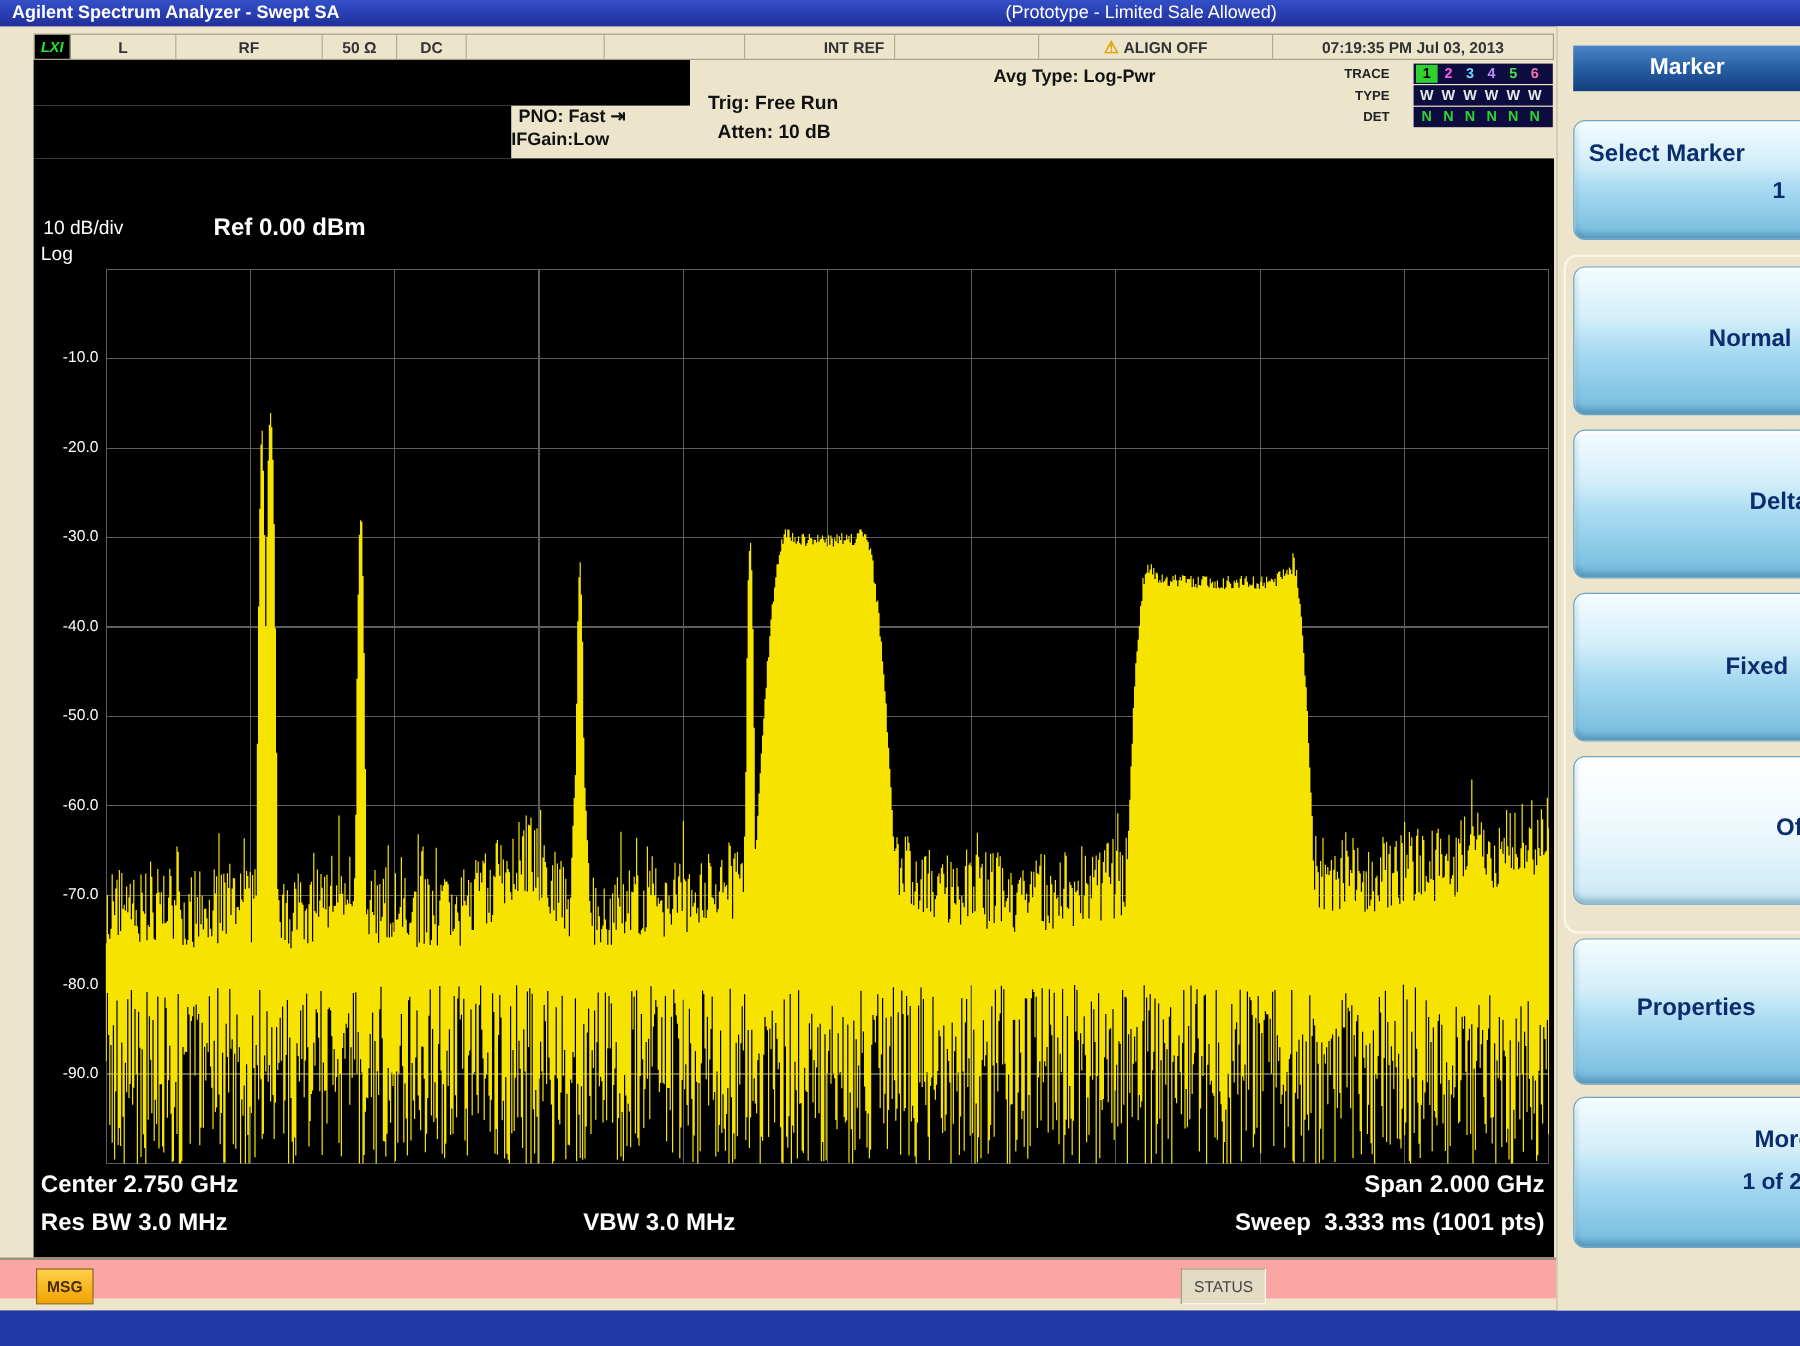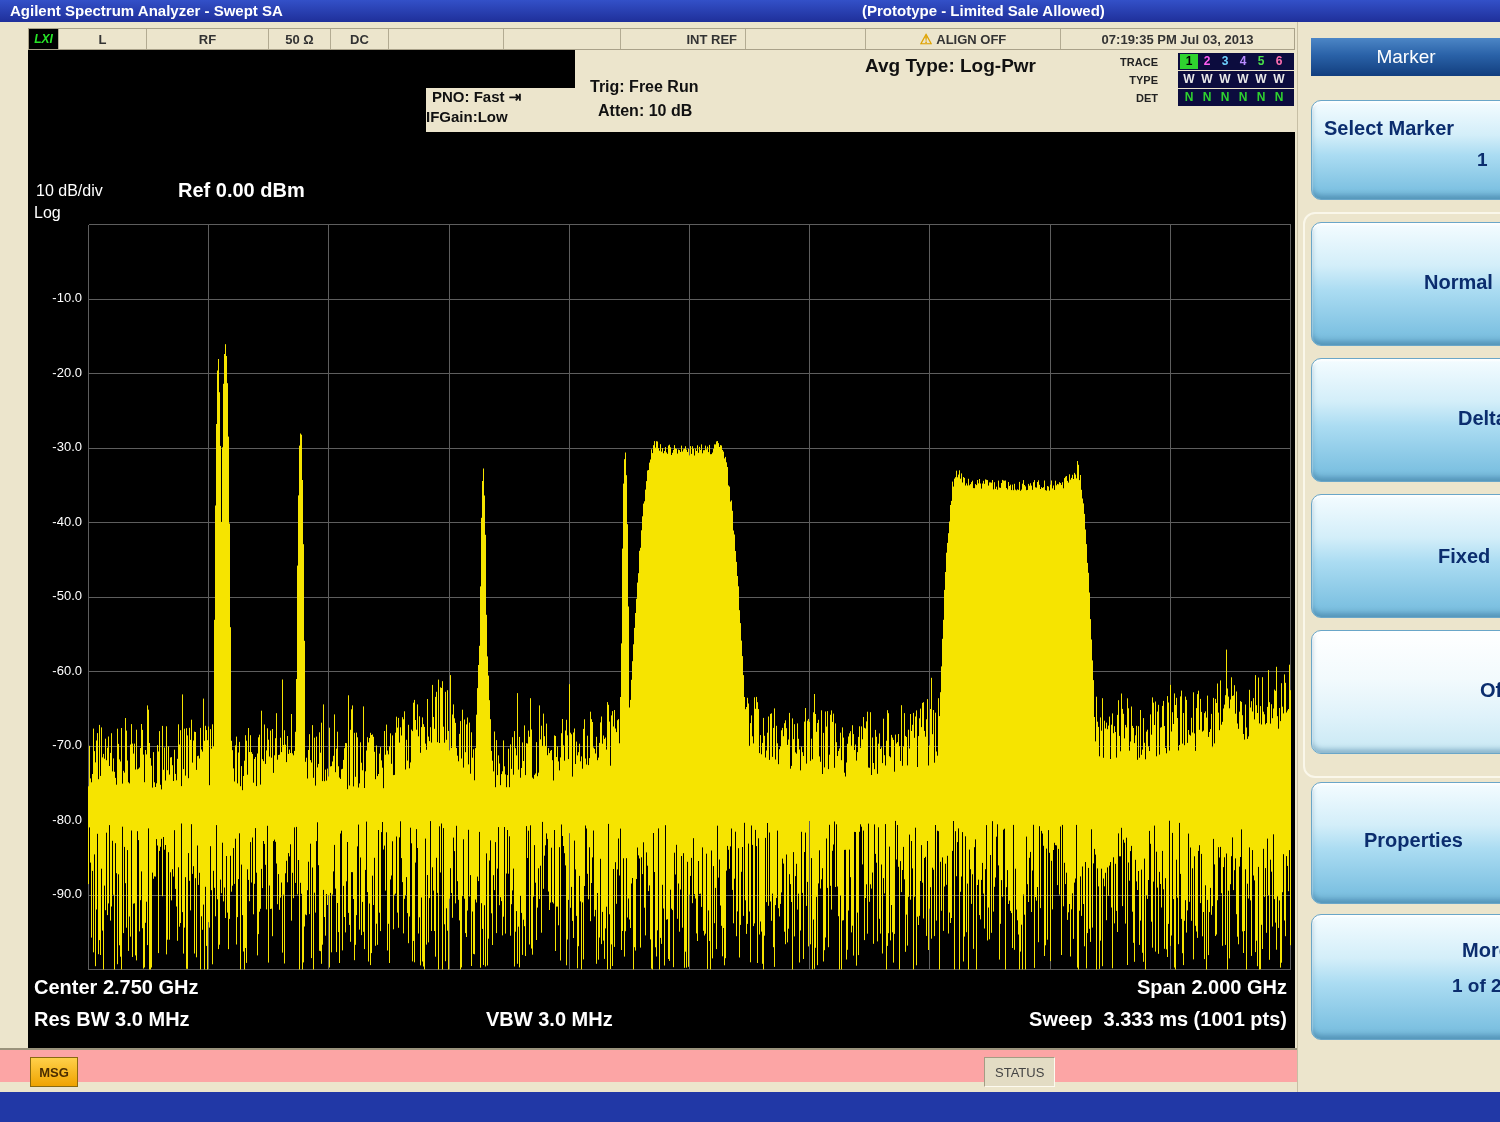--- a/index.html
+++ b/index.html
@@ -5,21 +5,21 @@
   html,body{margin:0;padding:0;}
   body{
     width:1500px;height:1122px;position:relative;overflow:hidden;
     background:#ece5cc;
     font-family:"Liberation Sans", sans-serif;
   }
   
   .titlebar{position:absolute;left:0;top:0;width:1500px;height:22px;
     background:linear-gradient(180deg,#3350c8,#1f2f9a);color:#fff;}
   .titlebar .app{position:absolute;left:10px;top:2px;font-size:15px;font-weight:bold;white-space:nowrap;}
-  .titlebar .proto{position:absolute;left:838px;top:2px;font-size:15px;font-weight:bold;white-space:nowrap;margin-left:24px;}
+  .titlebar .proto{position:absolute;left:838px;top:2px;font-size:15px;font-weight:normal;white-space:nowrap;}
   
   .statusbar{position:absolute;left:28px;top:28px;width:1267px;height:22px;display:flex;
     border:1px solid #a9a189;box-sizing:border-box;font-size:13px;font-weight:600;color:#333;}
   .cell{display:flex;align-items:center;justify-content:center;border-right:1px solid #b3ab92;
     box-sizing:border-box;height:100%;white-space:nowrap;}
   .lxi{width:30px;background:#000;color:#27e527;font-style:italic;font-size:12px;font-weight:bold;}
   .c-l{width:88px}.c-rf{width:122px}.c-imp{width:62px}.c-dc{width:58px}
   .c-e1{width:115px}.c-e2{width:117px}
   .c-ref{width:125px;justify-content:flex-end;padding-right:8px;}
   .c-e3{width:120px}
@@ -28,21 +28,21 @@
   .warnicon{color:#dfa300;font-size:14px;}
   
   .measbar{position:absolute;left:28px;top:50px;width:1267px;height:82px;background:#ece5cc;}
   .blackA{position:absolute;left:0;top:0;width:547px;height:38px;background:#000;}
   .blackB{position:absolute;left:0;top:38px;width:398px;height:44px;background:#000;}
   .pno{position:absolute;left:404px;top:38px;font-size:15px;font-weight:bold;color:#111;white-space:nowrap;}
   .trigarrow{font-weight:bold;}
   .ifgain{position:absolute;left:398px;top:58px;font-size:15px;font-weight:bold;color:#111;}
   .trig{position:absolute;left:562px;top:28px;font-size:16px;font-weight:bold;color:#111;}
   .atten{position:absolute;left:570px;top:52px;font-size:16px;font-weight:bold;color:#111;}
-  .avg{position:absolute;left:800px;top:5px;font-size:19px;font-weight:bold;color:#111;margin-left:37px;}
+  .avg{position:absolute;left:800px;top:5px;font-size:15px;font-weight:bold;color:#111;}
   .legend{position:absolute;left:1072px;top:3px;width:194px;}
   .lrow{display:flex;height:17px;margin-bottom:1px;align-items:center;}
   .llab{width:78px;text-align:right;font-size:11px;font-weight:bold;color:#222;padding-right:20px;box-sizing:border-box;}
   .lvals{flex:1;display:flex;background:#0c0c3e;height:17px;align-items:center;padding-left:2px;}
   .lchip{width:18px;text-align:center;font-size:12px;font-weight:bold;line-height:15px;}
   
   .display{position:absolute;left:28px;top:132px;width:1267px;height:916px;background:#000;color:#fff;overflow:hidden;}
   .scale{position:absolute;left:8px;top:50px;font-size:16px;}
   .ref{position:absolute;left:150px;top:47px;font-size:20px;font-weight:bold;}
   .logm{position:absolute;left:6px;top:72px;font-size:16px;}
@@ -62,21 +62,21 @@
     font-size:13px;font-weight:bold;display:flex;align-items:center;justify-content:center;}
   .statuscell{position:absolute;left:984px;top:7px;height:28px;padding:0 10px;
     border:1px solid #a49c84;border-right-color:#fdfaf0;border-bottom-color:#fdfaf0;
     background:#e3dcc4;color:#444;font-size:13px;display:flex;align-items:center;}
   .bottomstrip{position:absolute;left:0;top:1092px;width:1500px;height:30px;background:#2138a6;}
   
   .sidepanel{position:absolute;left:1297px;top:22px;width:203px;height:1070px;background:#ece5cc;
     overflow:hidden;border-left:1px solid #c7bfa5;box-sizing:border-box;}
   .menu-header{position:absolute;left:13px;top:16px;width:190px;height:38px;
     background:linear-gradient(180deg,#4c86c6 0%,#2a62a8 45%,#123e7e 100%);
-    color:#fff;font-size:19px;font-weight:normal;display:flex;align-items:center;justify-content:center;}
+    color:#fff;font-size:19px;font-weight:bold;display:flex;align-items:center;justify-content:center;}
   .skey{position:absolute;left:13px;width:380px;border-radius:10px;border:1px solid #6aa6c8;
     background:linear-gradient(180deg,#f4fcff 0%,#d3eef9 35%,#abdcf2 55%,#7fc2e2 90%,#74b7d8 100%);
     box-shadow:inset 0 2px 2px rgba(255,255,255,.9), inset 0 -4px 5px rgba(30,90,130,.35);}
   .skey.lit{background:linear-gradient(180deg,#ffffff 0%,#f2fafd 40%,#dff2fa 70%,#c8e8f4 100%);}
   .klabel{position:absolute;font-size:20px;font-weight:bold;color:#0b2d6e;white-space:nowrap;}
   .kval{font-size:19px;}
   .kgroup{position:absolute;left:5px;top:190px;width:370px;height:562px;
     border:2px solid #faf7ea;border-radius:12px;}
 </style>
 </head>

